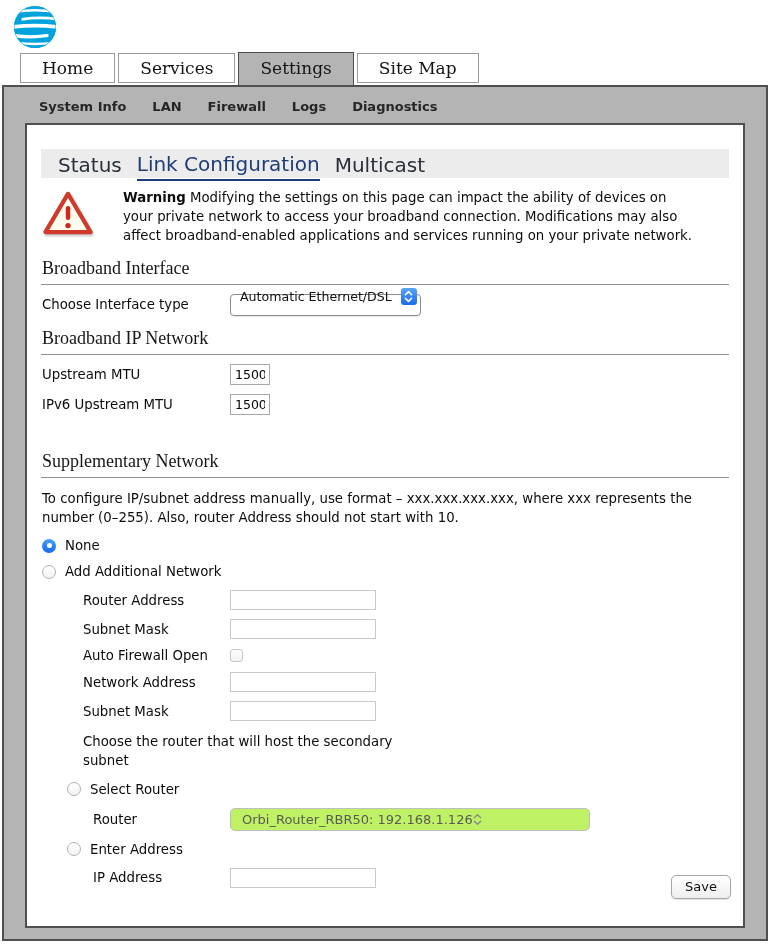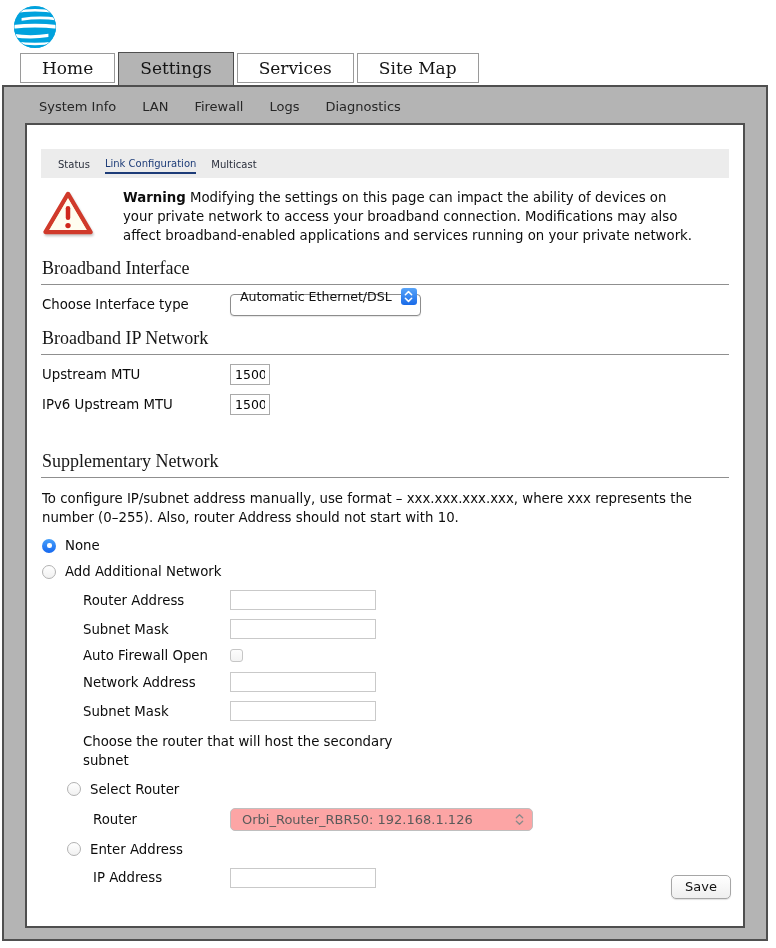--- a/index.html
+++ b/index.html
@@ -23,36 +23,36 @@
   }
 
   
   .frame {
     position: absolute; top: 85px; left: 2px; width: 766px; height: 856px;
     background: #b4b4b4; border: 2px solid #4f4f4f;
   }
 
   
   .subtabs { display: flex; align-items: flex-end; height: 36px; padding-left: 22px;
-    font-size: 13px; font-weight: normal; color: #262626; }
+    font-size: 13px; font-weight: bold; color: #262626; }
   .stab { padding: 0 13px; height: 34px; display: flex; align-items: center; cursor: pointer; white-space: nowrap; }
   .stab.active {
     background: #fff; border: 2px solid #4f4f4f; border-bottom: none; border-radius: 7px 7px 0 0;
     height: 28px; margin: 0 6px -2px 6px; padding: 0 17px; position: relative; z-index: 5;
   }
 
   
   .panel {
     position: relative; background: #fff; border: 2px solid #4f4f4f;
     margin: 0 21px; height: 805px; padding: 0 13px; z-index: 1;
   }
 
   
   .thirdnav { margin: 24px 1px 0 1px; background: #ececec; height: 29px;
-    display: flex; align-items: center; padding-left: 17px; gap: 15px; font-size: 10px; }
+    display: flex; align-items: center; padding-left: 17px; gap: 15px; font-size: 20px; }
   .tlink { color: #2a2f3c; cursor: pointer; padding: 5px 0 3px 0; }
   .tlink.active { color: #1d3c78; border-bottom: 2px solid #1d3c78; }
 
   
   .warning { display: flex; margin: 11px 0 4px 2px; }
   .w-icon { flex: 0 0 52px; filter: drop-shadow(1px 2px 1px rgba(0,0,0,.22)); }
   .w-text { margin-left: 29px; width: 572px; font-size: 13.3px; line-height: 1.42; color: #0d0d0d; }
 
   
   .section-h {
@@ -70,22 +70,22 @@
   
   .mac-select { display: inline-flex; align-items: center; height: 22px; background: #fff;
     border: 1px solid #8d8d8d; border-radius: 4px; padding: 0 3px 16px 9px; cursor: pointer;
     box-shadow: 0 1px 1px rgba(0,0,0,.10); font-size: 12.6px; color: #111; }
   .mac-select .val { margin-right: 9px; white-space: nowrap; }
   .stepper { width: 16px; height: 17px; border-radius: 3px;
     background: linear-gradient(#58a4f9, #1a6be8); display: flex; flex-direction: column;
     align-items: center; justify-content: center; gap: 1px; }
 
   
-  .wide-select { display: inline-flex; align-items: center; justify-content: space-between;
-    width: 303px; height: 23px; background: #fca5a5; border: 1px solid #bfbfbf; border-radius: 5px;
+  .wide-select { display: inline-flex; align-items: center; justify-content: flex-start;
+    width: 360px; height: 23px; background: #bef264; border: 1px solid #bfbfbf; border-radius: 5px;
     padding: 0 8px 0 11px; font-size: 13px; color: #5a5a5a; cursor: pointer; }
   .wchev { display: flex; flex-direction: column; gap: 1px; }
 
   
   .mtu-input { width: 40px; height: 21px; border: 1px solid #a9a9a9; font-size: 12.5px;
     padding: 1px 4px; font-family: inherit; color: #000; }
   .addr-input { width: 146px; height: 20px; border: 1px solid #c9c9c9; font-size: 12.5px;
     padding: 1px 5px; font-family: inherit; color: #000; }
 
   
@@ -126,22 +126,22 @@
       <path d="M0 22 Q24 19 48 22 L48 26 Q24 23 0 26 Z" fill="#fff"></path>
       <path d="M0 31 Q20 34 38 31 L38 34.5 Q20 37.5 0 34.5 Z" fill="#fff"></path>
       <path d="M4 39 Q24 42 44 39 L44 41.5 Q24 44.5 4 41.5 Z" fill="#fff"></path>
       <circle cx="24" cy="24" r="22" fill="none" stroke="#00a2dd" stroke-width="1"></circle>
     </g>
   </svg>
 </div>
 
 <div class="main-tabs">
   <div class="mtab">Home</div>
+  <div class="mtab">Services</div>
   <div class="mtab active">Settings</div>
-  <div class="mtab">Services</div>
   <div class="mtab">Site Map</div>
 </div>
 
 <div class="frame">
 
   <div class="subtabs">
     <div class="stab">System Info</div>
     <div class="stab">LAN</div>
     <div class="stab">Firewall</div>
     <div class="stab">Logs</div>

